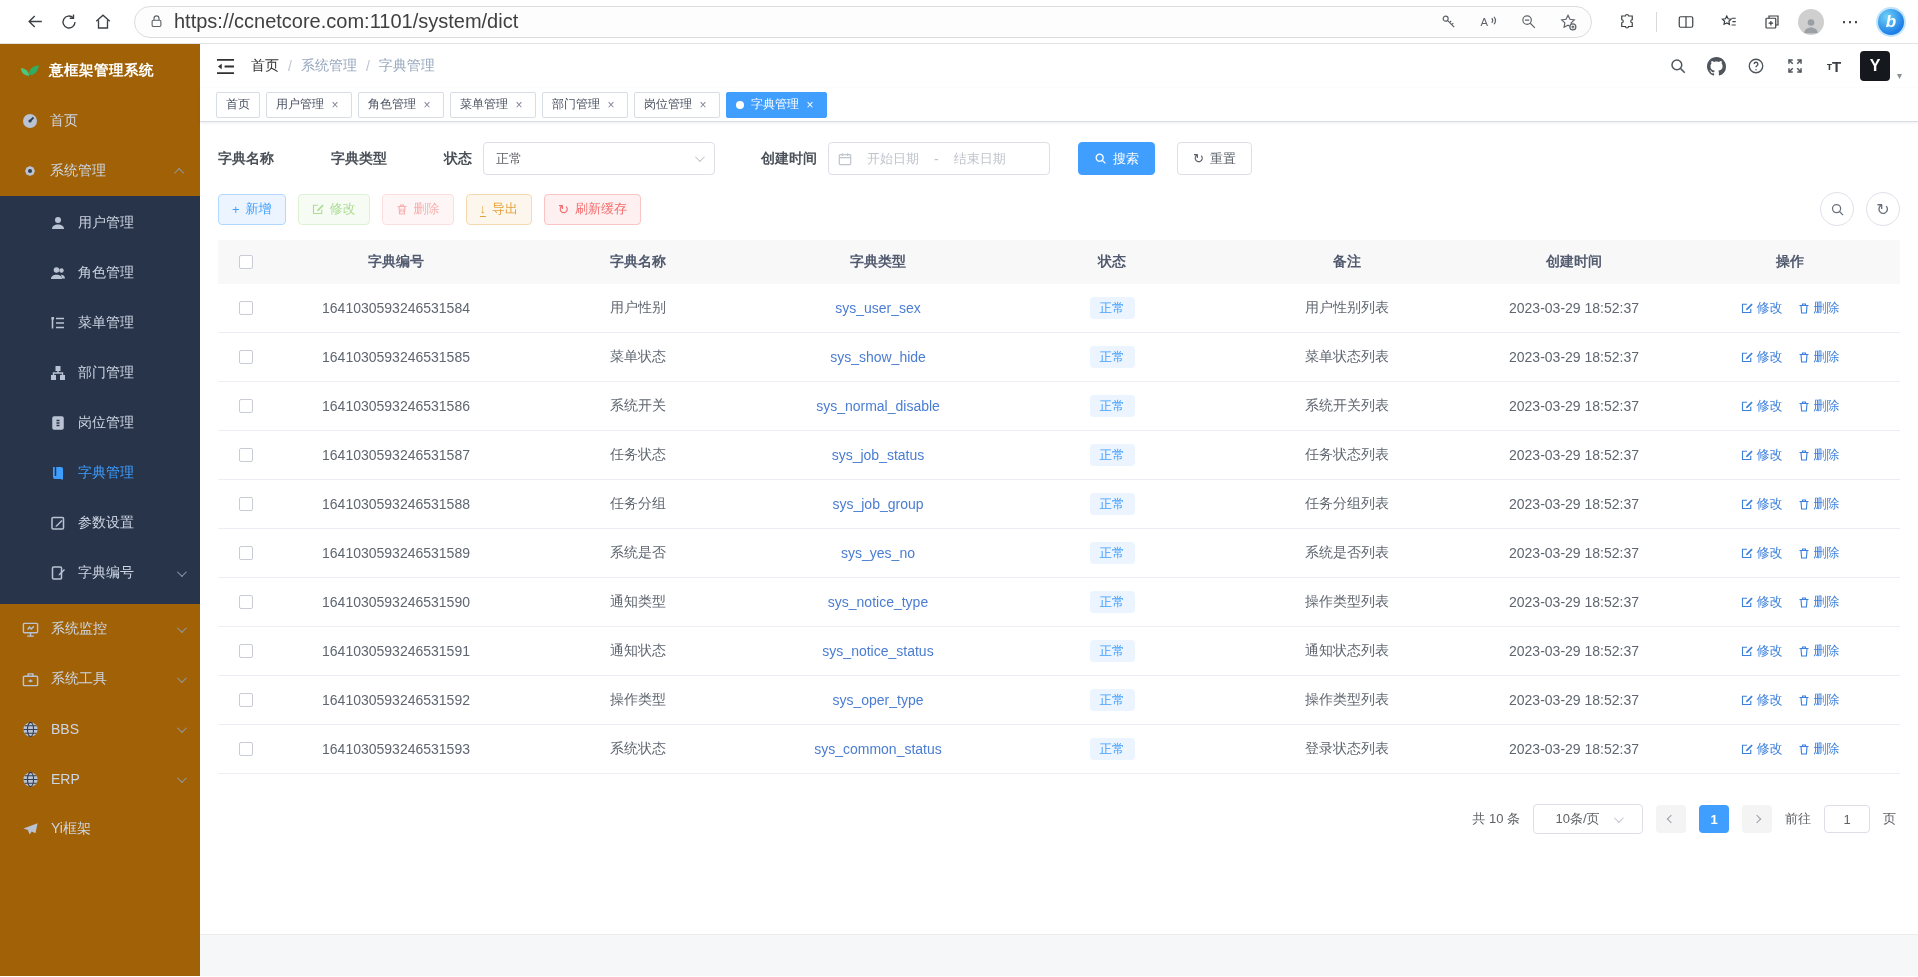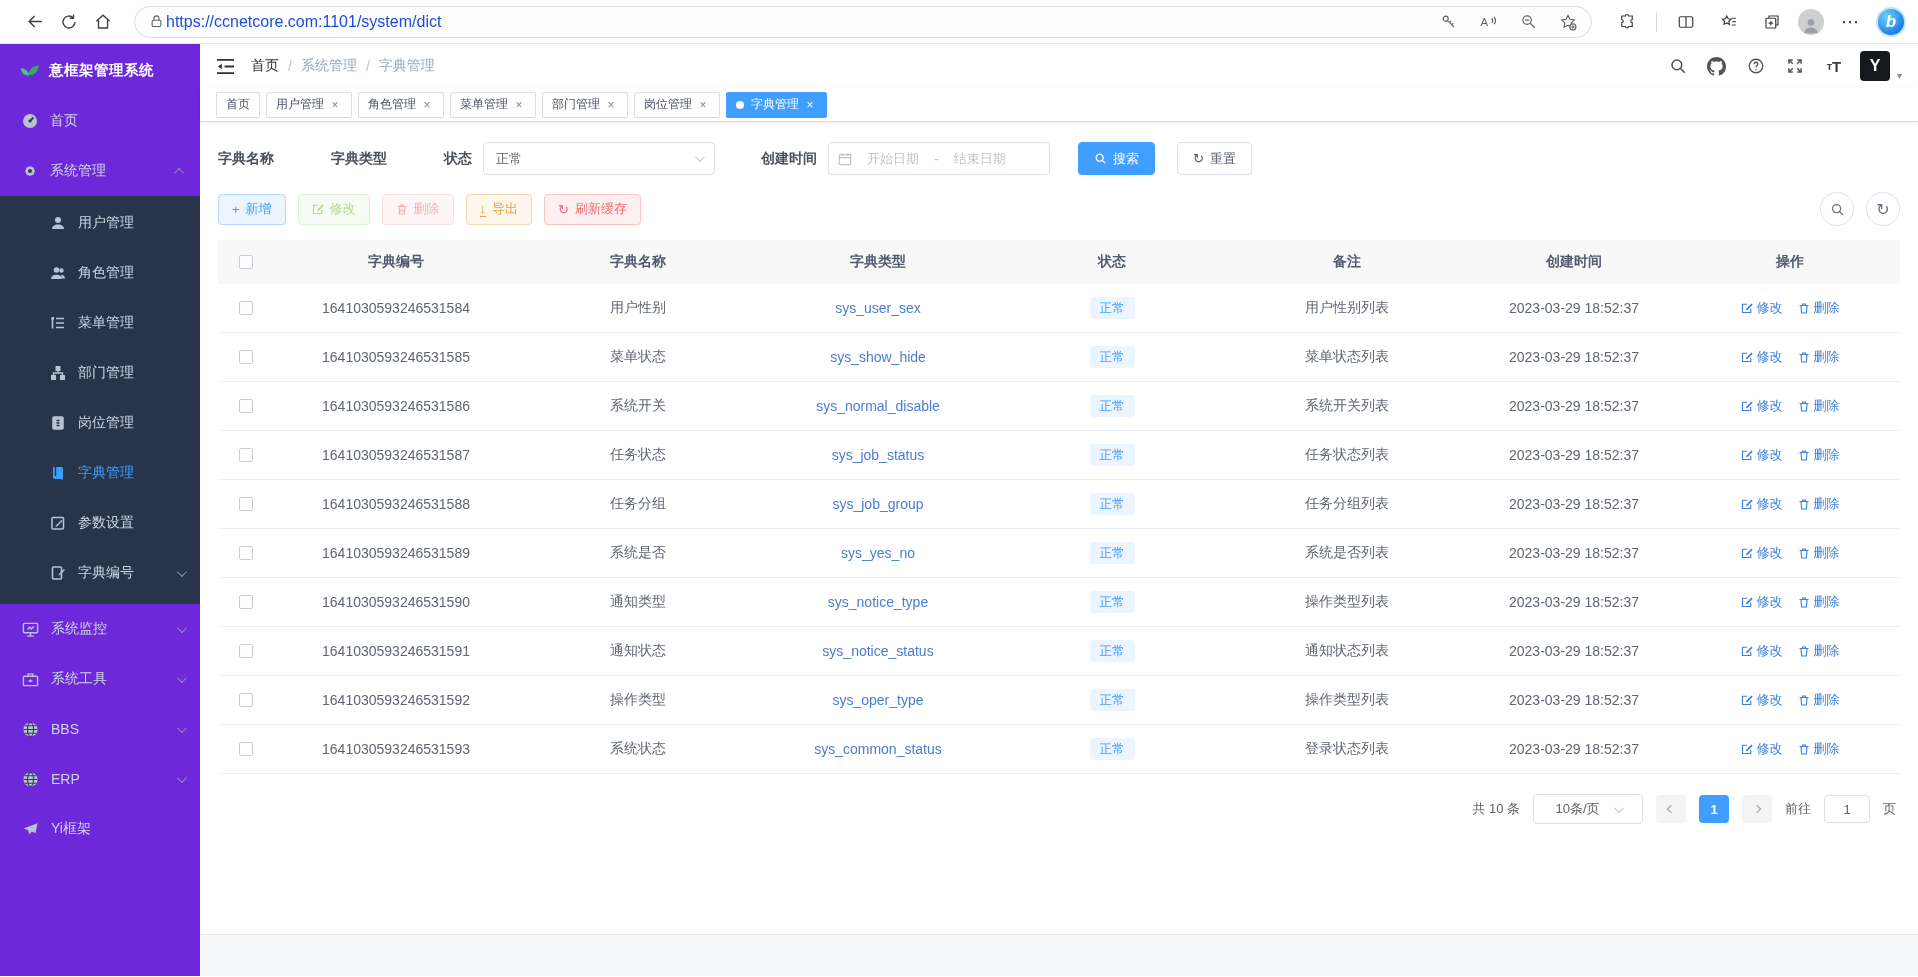--- a/index.html
+++ b/index.html
@@ -3,31 +3,31 @@
 <meta charset="utf-8">
 <style>
   * { box-sizing: border-box; margin: 0; padding: 0; }
   html,body { width:1918px; height:977px; overflow:hidden; font-family:"Liberation Sans","DejaVu Sans",sans-serif; background:#fff; }
   svg { display:block; }
 
   
   .browser-bar { height:44px; background:#fff; border-bottom:1px solid #e4e4e4; display:flex; align-items:center; padding:0 12px 0 18px; }
   .bicon { width:34px; height:34px; display:flex; align-items:center; justify-content:center; border-radius:6px; color:#3c4043; flex:0 0 auto; cursor:pointer; }
   .url-pill { flex:1; height:32px; margin:0 14px; border:1px solid #dcdcdc; background:#fdfdfd; border-radius:16px; display:flex; align-items:center; padding:0 6px 0 14px; }
-  .url-text { flex:1; font-size:16px; color:#1d4ed8; margin-left:2px; white-space:nowrap; overflow:hidden; }
+  .url-text { flex:1; font-size:20px; color:#404040; margin-left:10px; white-space:nowrap; overflow:hidden; }
   .pill-icons { display:flex; align-items:center; gap:6px; }
   .chrome-right { display:flex; align-items:center; gap:9px; margin-left:4px; }
   .vdiv { width:1px; height:20px; background:#d9d9d9; margin:0 3px; }
   .avatar-circle { width:26px; height:26px; border-radius:50%; background:#cfcfcf; display:flex; align-items:flex-end; justify-content:center; overflow:hidden; }
   .more-dots { font-size:18px; color:#3c4043; line-height:1; }
   .copilot { width:30px; height:30px; border-radius:50%; background:radial-gradient(circle at 35% 30%, #6fd3f7, #1f7fe8 70%); color:#fff; font-weight:bold; font-style:italic; font-size:17px; display:flex; align-items:center; justify-content:center; border:2px solid #bfe3fb; }
 
   
   .app { display:flex; height:932px; }
-  .sidebar { width:200px; background:#6d28d9; color:#cdd6e4; flex:0 0 auto; display:flex; flex-direction:column; }
+  .sidebar { width:200px; background:#a16207; color:#cdd6e4; flex:0 0 auto; display:flex; flex-direction:column; }
   .logo-row { height:52px; display:flex; align-items:center; gap:9px; padding-left:18px; }
   .logo-title { color:#ffffff; font-size:14.5px; font-weight:bold; letter-spacing:.5px; }
   .menu { font-size:14px; }
   .m-item { height:50px; display:flex; align-items:center; gap:12px; padding:0 16px 0 22px; cursor:pointer; }
   .m-item .lbl { flex:1; }
   .submenu { background:#28344a; padding:2px 0 6px; }
   .submenu .m-item { padding-left:50px; }
   .m-item.active { color:#3e9eff; }
   .chev { width:7px; height:7px; border-right:1.5px solid #8e99ab; border-bottom:1.5px solid #8e99ab; display:inline-block; }
   .chev.down { transform:rotate(45deg) translateY(-2px); }
@@ -95,21 +95,21 @@
   .c-status { flex:0 0 228px; }
   .c-remark { flex:0 0 242px; }
   .c-created { flex:0 0 212px; }
   .c-ops { flex:1; gap:15px; }
   .cbox { width:14px; height:14px; border:1px solid #c9ccd4; border-radius:2px; background:#fff; cursor:pointer; }
   .type-link { color:#4a7dd2; cursor:pointer; }
   .pill { background:#ecf5ff; color:#409eff; border-radius:4px; font-size:12.5px; padding:5px 10px; line-height:1; }
   .op-link { color:#3d80dc; font-size:13px; display:inline-flex; align-items:center; gap:4px; cursor:pointer; }
 
   
-  .pager { display:flex; align-items:center; justify-content:flex-end; gap:13px; margin:20px 4px 0; font-size:13px; color:#606266; }
+  .pager { display:flex; align-items:center; justify-content:flex-end; gap:13px; margin:30px 4px 0; font-size:13px; color:#606266; }
   .ps-select { width:110px; height:30px; border:1px solid #dcdfe6; border-radius:4px; display:flex; align-items:center; justify-content:center; gap:14px; cursor:pointer; }
   .ps-select .chev { border-color:#c0c4cc; }
   .pg-btn { width:30px; height:28px; border-radius:4px; background:#f4f4f5; display:flex; align-items:center; justify-content:center; cursor:pointer; }
   .pg-btn .chev { border-color:#9a9ea6; width:6px; height:6px; }
   .chev.left { transform:rotate(135deg); }
   .chev.right { transform:rotate(-45deg); }
   .pg-cur { width:30px; height:28px; border-radius:4px; background:#409eff; color:#fff; font-weight:bold; display:flex; align-items:center; justify-content:center; }
   .goto-in { width:46px; height:28px; border:1px solid #dcdfe6; border-radius:4px; text-align:center; font-size:13px; color:#606266; outline:none; }
   .bottom-strip { position:absolute; left:0; right:0; bottom:0; height:42px; background:#f6f7f9; border-top:1px solid #ececec; }
 </style>

